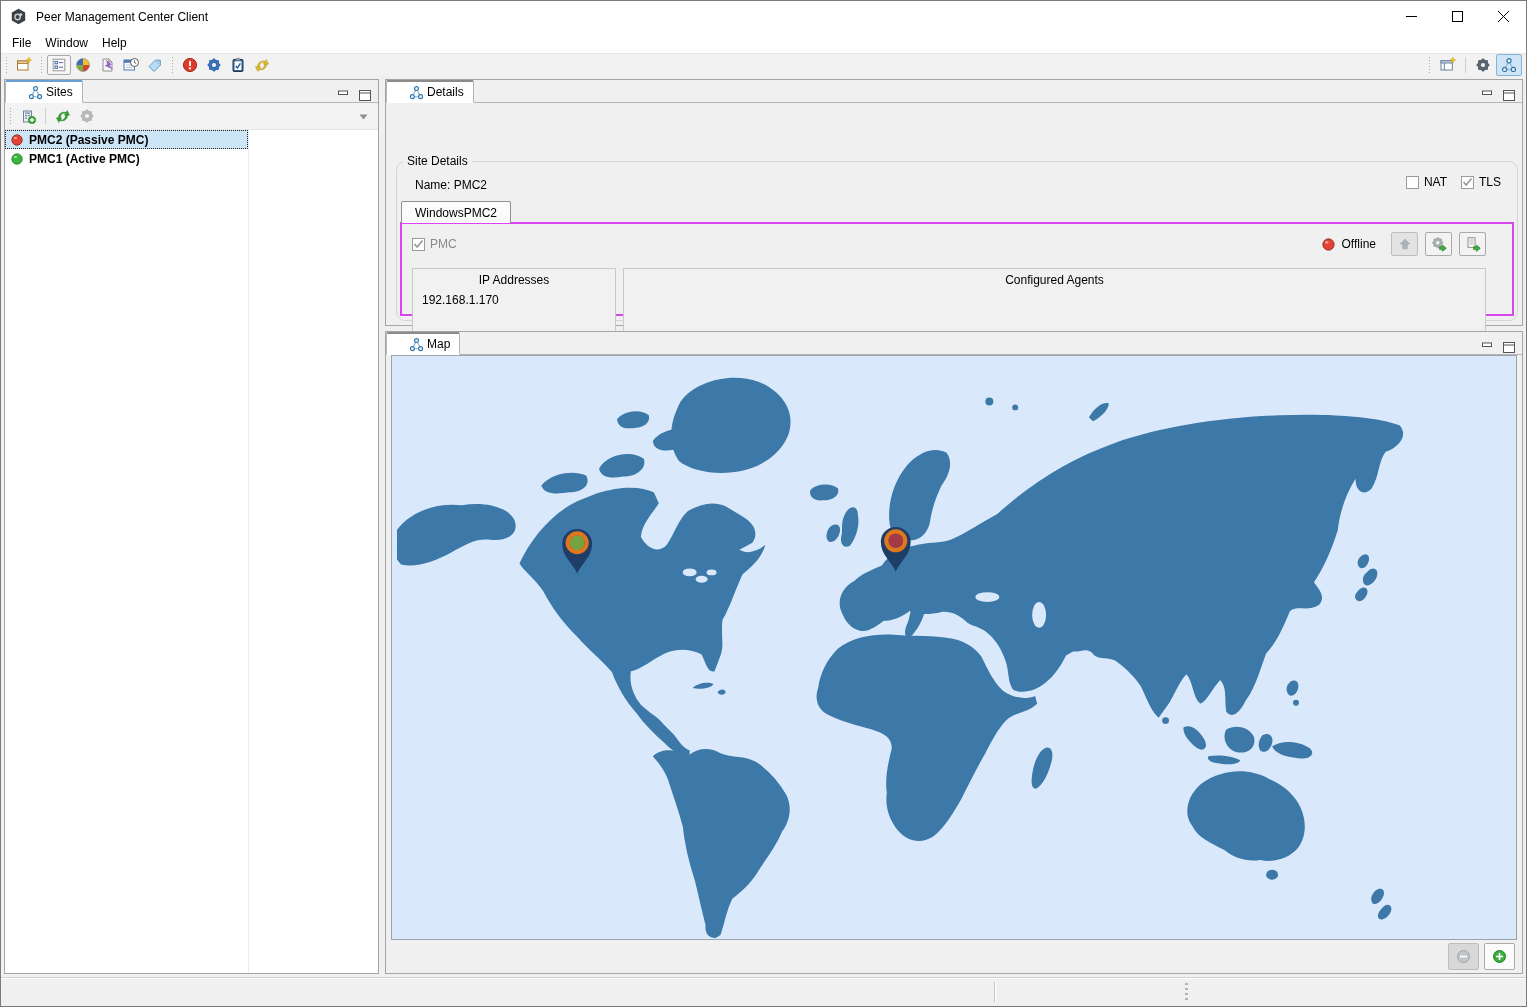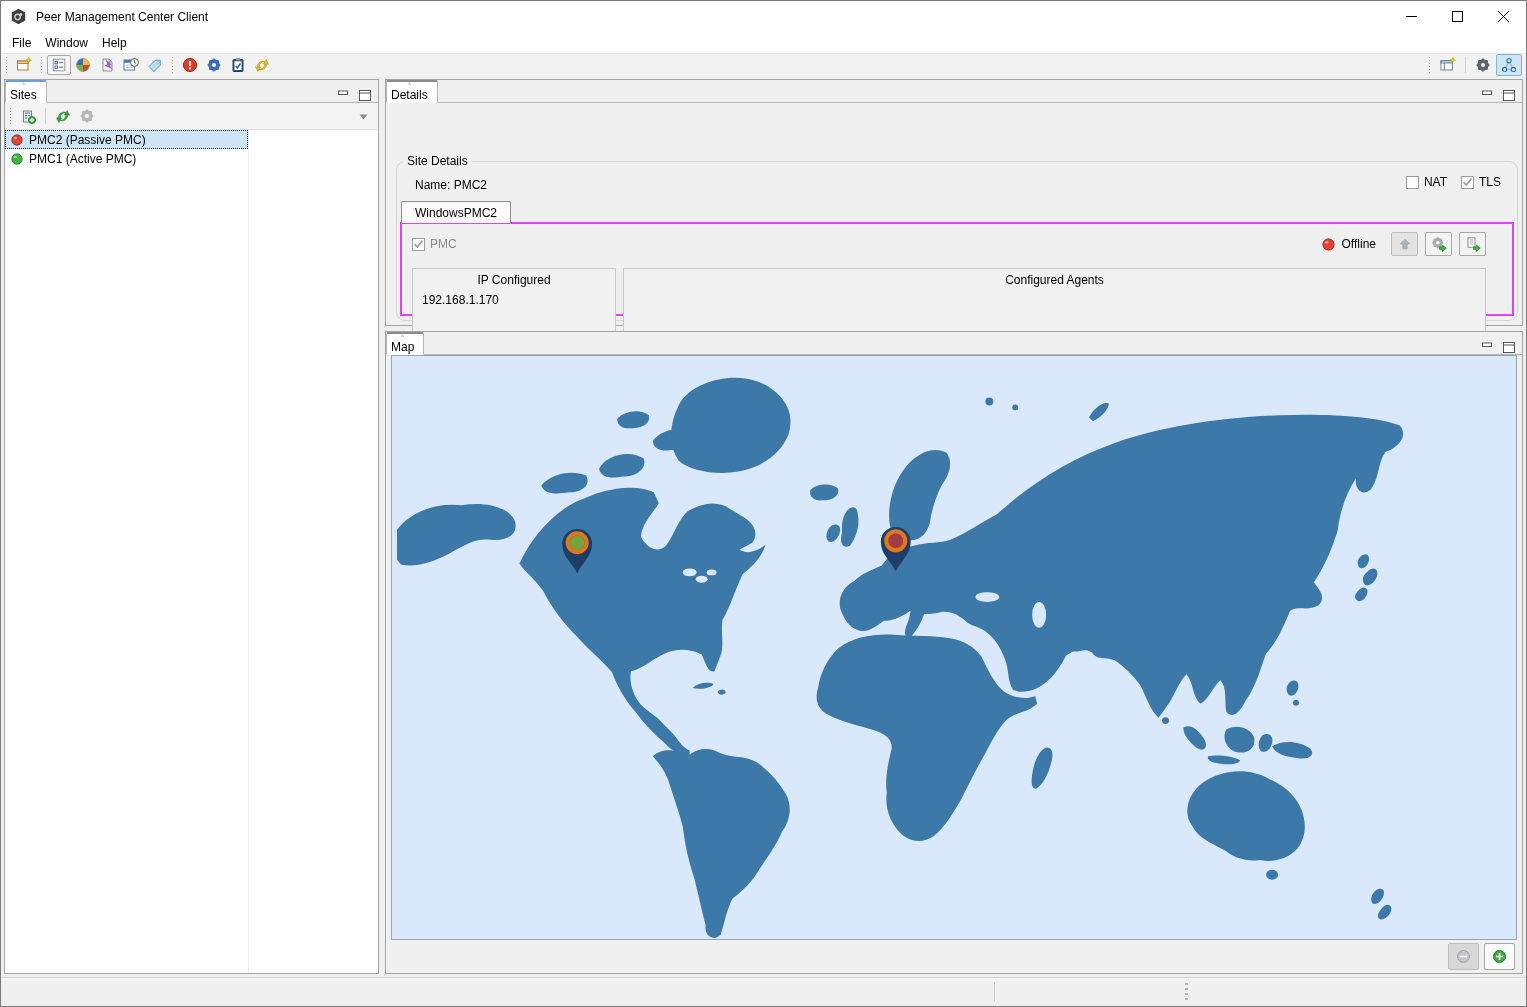--- a/index.html
+++ b/index.html
@@ -32,31 +32,31 @@
   
   .main{position:absolute;top:75px;left:0;right:0;bottom:29px;background:#f0f0f0;}
   .panel{position:absolute;border:1px solid #a5a5a5;background:#fff;}
   .sites-panel{left:3px;top:3px;width:375px;bottom:3px;}
   .details-panel{left:384px;top:3px;right:3px;height:247px;background:#f0f0f0;}
   .map-panel{left:384px;top:255px;right:3px;bottom:3px;background:#f0f0f0;}
 
   
   .tabbar{position:absolute;top:0;left:0;right:0;height:23px;background:#f0f0f0;border-bottom:1px solid #b5b5b5;display:flex;align-items:flex-end;}
   .tab{height:23px;margin-bottom:-1px;background:#fff;border:1px solid #b5b5b5;border-bottom:1px solid #fff;
-    border-radius:2px 2px 0 0;display:flex;align-items:center;gap:3px;padding:0 9px 0 4px;flex-direction:column;}
+    border-radius:2px 2px 0 0;display:flex;align-items:center;gap:3px;padding:0 9px 0 22px;}
   .tab.focused{border-top:2px solid #6aa0d8;}
   .tab.graytop{border-top:2px solid #8b8b8b;justify-content:center;}
   .tabbar .minmax{margin-left:auto;display:flex;align-items:center;gap:8px;padding-right:6px;}
   .mmbtn{width:14px;height:14px;display:flex;align-items:center;justify-content:center;}
 
   
   .sites-toolbar{position:absolute;top:23px;left:0;right:0;height:27px;background:#f3f3f3;display:flex;align-items:center;border-bottom:1px solid #e3e3e3;}
   .sites-toolbar .tsep{margin:0 5px;}
   .sites-list{position:absolute;top:50px;left:0;right:0;bottom:0;background:#fff;
-    background-image:linear-gradient(#ececec,#ececec);background-size:1px 100%;background-repeat:no-repeat;background-position:243px 0;}
+    background-image:linear-gradient(#ececec,#ececec);background-size:1px 100%;background-repeat:no-repeat;background-position:243px 0;font-weight:bold;}
   .site-row{height:19px;display:flex;align-items:center;gap:6px;padding-left:5px;width:243px;border:1px dotted transparent;}
   .site-row.selected{background:#cde6f7;border:1px dotted #222;}
   .view-menu{margin-left:auto;margin-right:10px;}
 
   
   .details-body{position:absolute;top:23px;left:0;right:0;bottom:0;background:#f0f0f0;}
   .groupbox{position:absolute;left:10px;right:4px;top:10px;bottom:4px;border:1px solid #d4d4d4;border-radius:9px;margin-top:48px;}
   .group-label{position:absolute;top:-8px;left:6px;background:#f0f0f0;padding:0 4px;}
   .name-row{position:absolute;left:18px;top:16px;}
   .check-row{position:absolute;right:16px;top:13px;display:flex;align-items:center;gap:14px;}
@@ -405,21 +405,21 @@
                   <rect x="3" y="1.8" width="7" height="9.5" fill="#fff" stroke="#8a8a8a"></rect>
                   <line x1="4.5" y1="4" x2="8.5" y2="4" stroke="#b0b0b0"></line>
                   <line x1="4.5" y1="6" x2="8.5" y2="6" stroke="#b0b0b0"></line>
                   <line x1="4.5" y1="8" x2="8.5" y2="8" stroke="#b0b0b0"></line>
                   <path d="M8.5,10.8 h3 v-1.8 l3.8,3.2 -3.8,3.2 v-1.8 h-3 z" fill="#3db13d" stroke="#1f7a1f" stroke-width="0.6"></path>
                 </svg>
               </div>
             </div>
             <div class="tables-row">
               <div class="dtable ip-table">
-                <div class="thead">IP Configured</div>
+                <div class="thead">IP Addresses</div>
                 <div class="trow">192.168.1.170</div>
               </div>
               <div class="dtable agents-table">
                 <div class="thead">Configured Agents</div>
               </div>
             </div>
           </div>
         </div>
       </div>
     </div>

